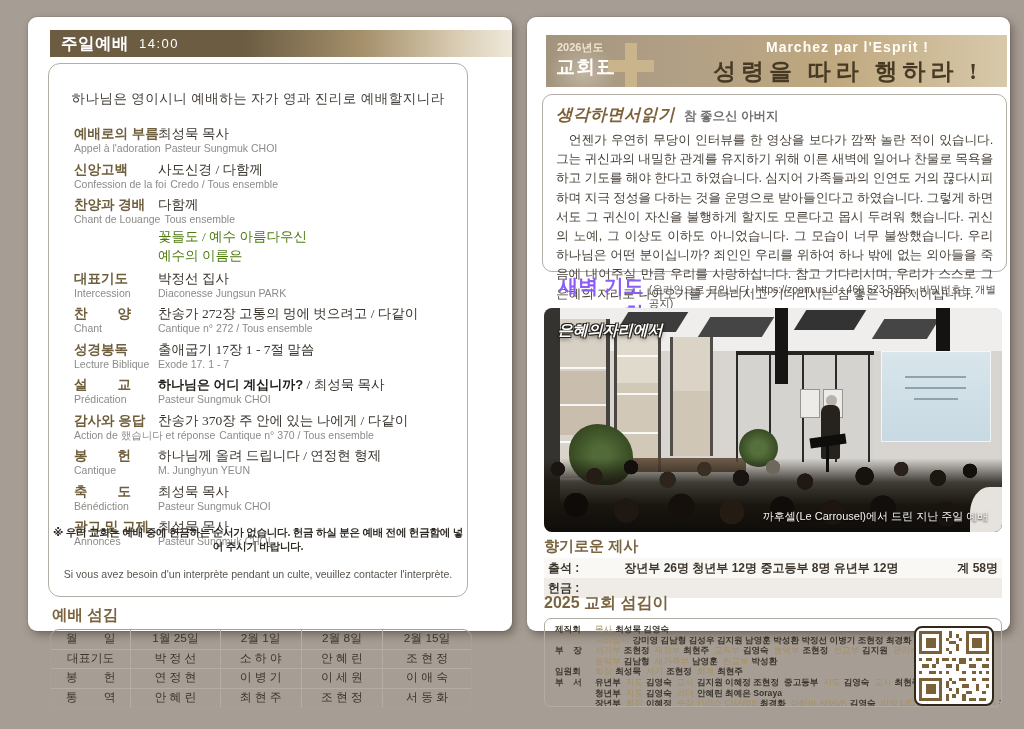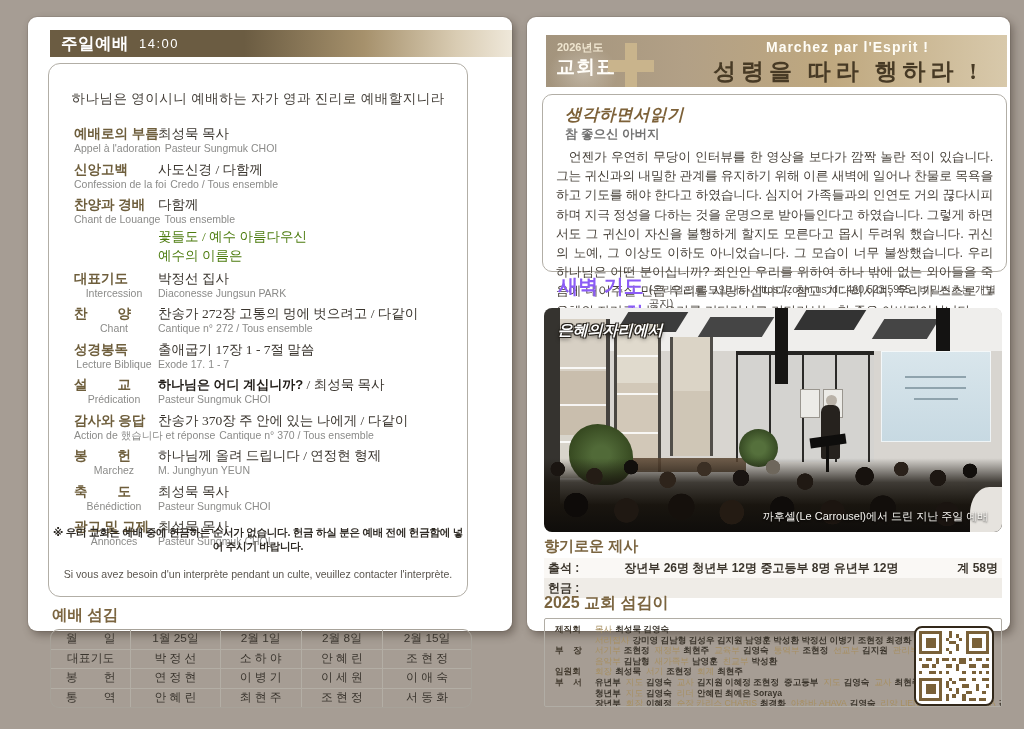--- a/index.html
+++ b/index.html
@@ -18,21 +18,21 @@
   .lp-header .t2{font-size:13px;margin-left:10px;letter-spacing:1.5px;}
   .order-box{position:absolute;left:20px;top:46px;width:420px;height:534px;border:1.6px solid #b2aea6;border-radius:12px;box-sizing:border-box;}
   .verse{margin-top:26px;text-align:center;font-family:"Liberation Serif","DejaVu Serif",serif;
      font-size:13.5px;color:#45403a;letter-spacing:.5px;}
   .order-items{margin:18px 0 0 25px;}
   .oi{margin-bottom:7px;}
   .oi .l1{display:flex;align-items:baseline;line-height:16px;}
   .kl{width:84px;flex:none;font-weight:bold;color:#6e5e3c;font-size:13.5px;white-space:pre;}
   .kv{font-family:"Liberation Serif","DejaVu Serif",serif;font-size:13.5px;color:#3a352e;white-space:pre;}
   .kvb{font-family:"Liberation Sans","DejaVu Sans",sans-serif;font-weight:bold;color:#201c17;font-size:13px;}
-  .oi .l2{display:flex;align-items:baseline;font-size:10.5px;color:#8b8b89;line-height:12.5px;text-align:center;}
+  .oi .l2{display:flex;align-items:baseline;font-size:10.5px;color:#8b8b89;line-height:12.5px;}
   .fl{min-width:84px;white-space:nowrap;box-sizing:border-box;padding-right:4px;}
   .fv{white-space:nowrap;}
   .extra{margin-left:84px;font-family:"Liberation Serif","DejaVu Serif",serif;font-size:13.5px;color:#4d7c0f;line-height:17px;margin-top:2px;}
   .note-ko{position:absolute;left:0;right:0;bottom:42px;text-align:center;font-size:10.6px;font-weight:bold;color:#2e2a24;letter-spacing:-0.3px;margin-top:48px;}
   .note-fr{position:absolute;left:0;right:0;bottom:16px;text-align:center;font-size:10.6px;color:#5a554e;}
   .serving-title{position:absolute;left:24px;top:588px;font-size:15.5px;font-weight:bold;color:#7b6540;}
   .serving-wrap{position:absolute;left:22px;top:612px;width:420px;border:1.4px solid #a7a299;border-radius:9px;overflow:hidden;}
   table.serving{border-collapse:collapse;width:100%;}
   table.serving td,table.serving th{border:1px solid #b3aea5;font-size:11.8px;font-weight:normal;color:#3a352e;
      text-align:center;height:18.5px;white-space:pre;padding:0 2px;}
@@ -50,21 +50,21 @@
   .banner-label{position:absolute;left:10px;top:19px;font-size:19px;font-weight:bold;color:#fffdf8;letter-spacing:1px;}
   .banner-cross{position:absolute;left:62px;top:8px;width:46px;height:46px;}
   .banner-cross::before{content:"";position:absolute;left:17px;top:0;width:12px;height:46px;background:#c9b48c;}
   .banner-cross::after{content:"";position:absolute;left:0;top:17px;width:46px;height:12px;background:#c9b48c;}
   .banner-fr{position:absolute;left:150px;right:8px;top:4px;text-align:center;font-size:14px;font-weight:bold;
      color:#fffdf6;letter-spacing:1px;}
   .banner-ko{position:absolute;left:150px;right:8px;top:21px;text-align:center;font-size:23px;font-weight:bold;
      font-family:"Liberation Serif","DejaVu Serif",serif;color:#473a25;letter-spacing:5px;white-space:nowrap;}
   .reading-box{position:absolute;left:15px;top:77px;width:465px;height:178px;border:1.6px solid #b2aea6;border-radius:10px;
      box-sizing:border-box;padding:9px 13px 0 13px;}
-  .rb-head{display:flex;align-items:baseline;flex-direction:column;}
+  .rb-head{display:flex;align-items:baseline;}
   .rb-title{font-size:16.5px;font-weight:bold;font-style:italic;color:#7d6138;letter-spacing:.5px;}
   .rb-sub{font-size:12.5px;font-weight:bold;color:#737373;margin-left:9px;}
   .rb-body{margin-top:4px;font-size:12.8px;line-height:1.5;color:#474139;text-align:justify;text-indent:1em;letter-spacing:-0.2px;}
   .dawn{position:absolute;left:17px;top:256px;right:10px;}
   .dawn .d1{display:flex;align-items:baseline;}
   .dawn-title{font-size:20px;font-weight:bold;color:#8b5cf6;text-align:right;}
   .dawn-info{font-size:10.5px;color:#55504a;margin-left:5px;}
   .dawn .d2{display:flex;align-items:baseline;margin-top:3px;font-size:12px;color:#3b362f;}
   .dawn-quote{margin-left:56px;}
   
@@ -137,21 +137,21 @@
   
   .offering{position:absolute;left:17px;top:520px;width:458px;}
   .off-title{font-size:15px;font-weight:bold;color:#7b6540;}
   .off-row1{display:flex;align-items:center;font-size:12px;font-weight:bold;color:#3b352c;
      background:#faf8f5;padding:1.5px 4px;margin-top:2px;gap:43px;}
   .off-att{margin-left:2px;}
   .off-total{margin-left:auto;}
   .off-row2{font-size:12px;font-weight:bold;color:#3b352c;background:#efece7;padding:1.5px 4px;}
   
   .sv-title{position:absolute;left:17px;top:576px;font-size:16px;font-weight:bold;color:#7b6540;}
-  .sv-box{position:absolute;left:17px;top:601px;width:458px;height:89px;border:1.5px solid #b1ada5;border-radius:2px;
+  .sv-box{position:absolute;left:17px;top:601px;width:458px;height:89px;border:1.5px solid #b1ada5;border-radius:7px;
      box-sizing:border-box;padding:5px 8px 0 10px;overflow:hidden;}
   .srow{display:flex;font-size:8.6px;line-height:10.6px;}
   .shead{width:40px;flex:none;font-weight:bold;color:#40382c;white-space:pre;}
   .slines{flex:1;min-width:0;}
   .sline{white-space:nowrap;}
   .seg-l{color:#a78f60;margin-right:3px;}
   .seg-n{color:#3a342b;font-weight:bold;margin-right:5px;}
   .qr{position:absolute;right:7px;top:7px;width:70px;height:70px;background:#fff;border:2.5px solid #32281a;
      border-radius:8px;padding:3px;box-sizing:content-box;z-index:5;}
   .qr svg{display:block;width:70px;height:70px;}
@@ -260,21 +260,21 @@
               <span class="fv">Cantique n° 370 / Tous ensemble</span>
             </div>
         </div>
 
         <div class="oi">
           <div class="l1">
               <span class="kl">봉        헌</span>
               <span class="kv">하나님께 올려 드립니다 / 연정현 형제</span>
             </div>
           <div class="l2">
-              <span class="fl">Marchez</span>
+              <span class="fl">Cantique</span>
               <span class="fv">M. Junghyun YEUN</span>
             </div>
         </div>
 
         <div class="oi">
           <div class="l1">
               <span class="kl">축        도</span>
               <span class="kv">최성묵 목사</span>
             </div>
           <div class="l2">

